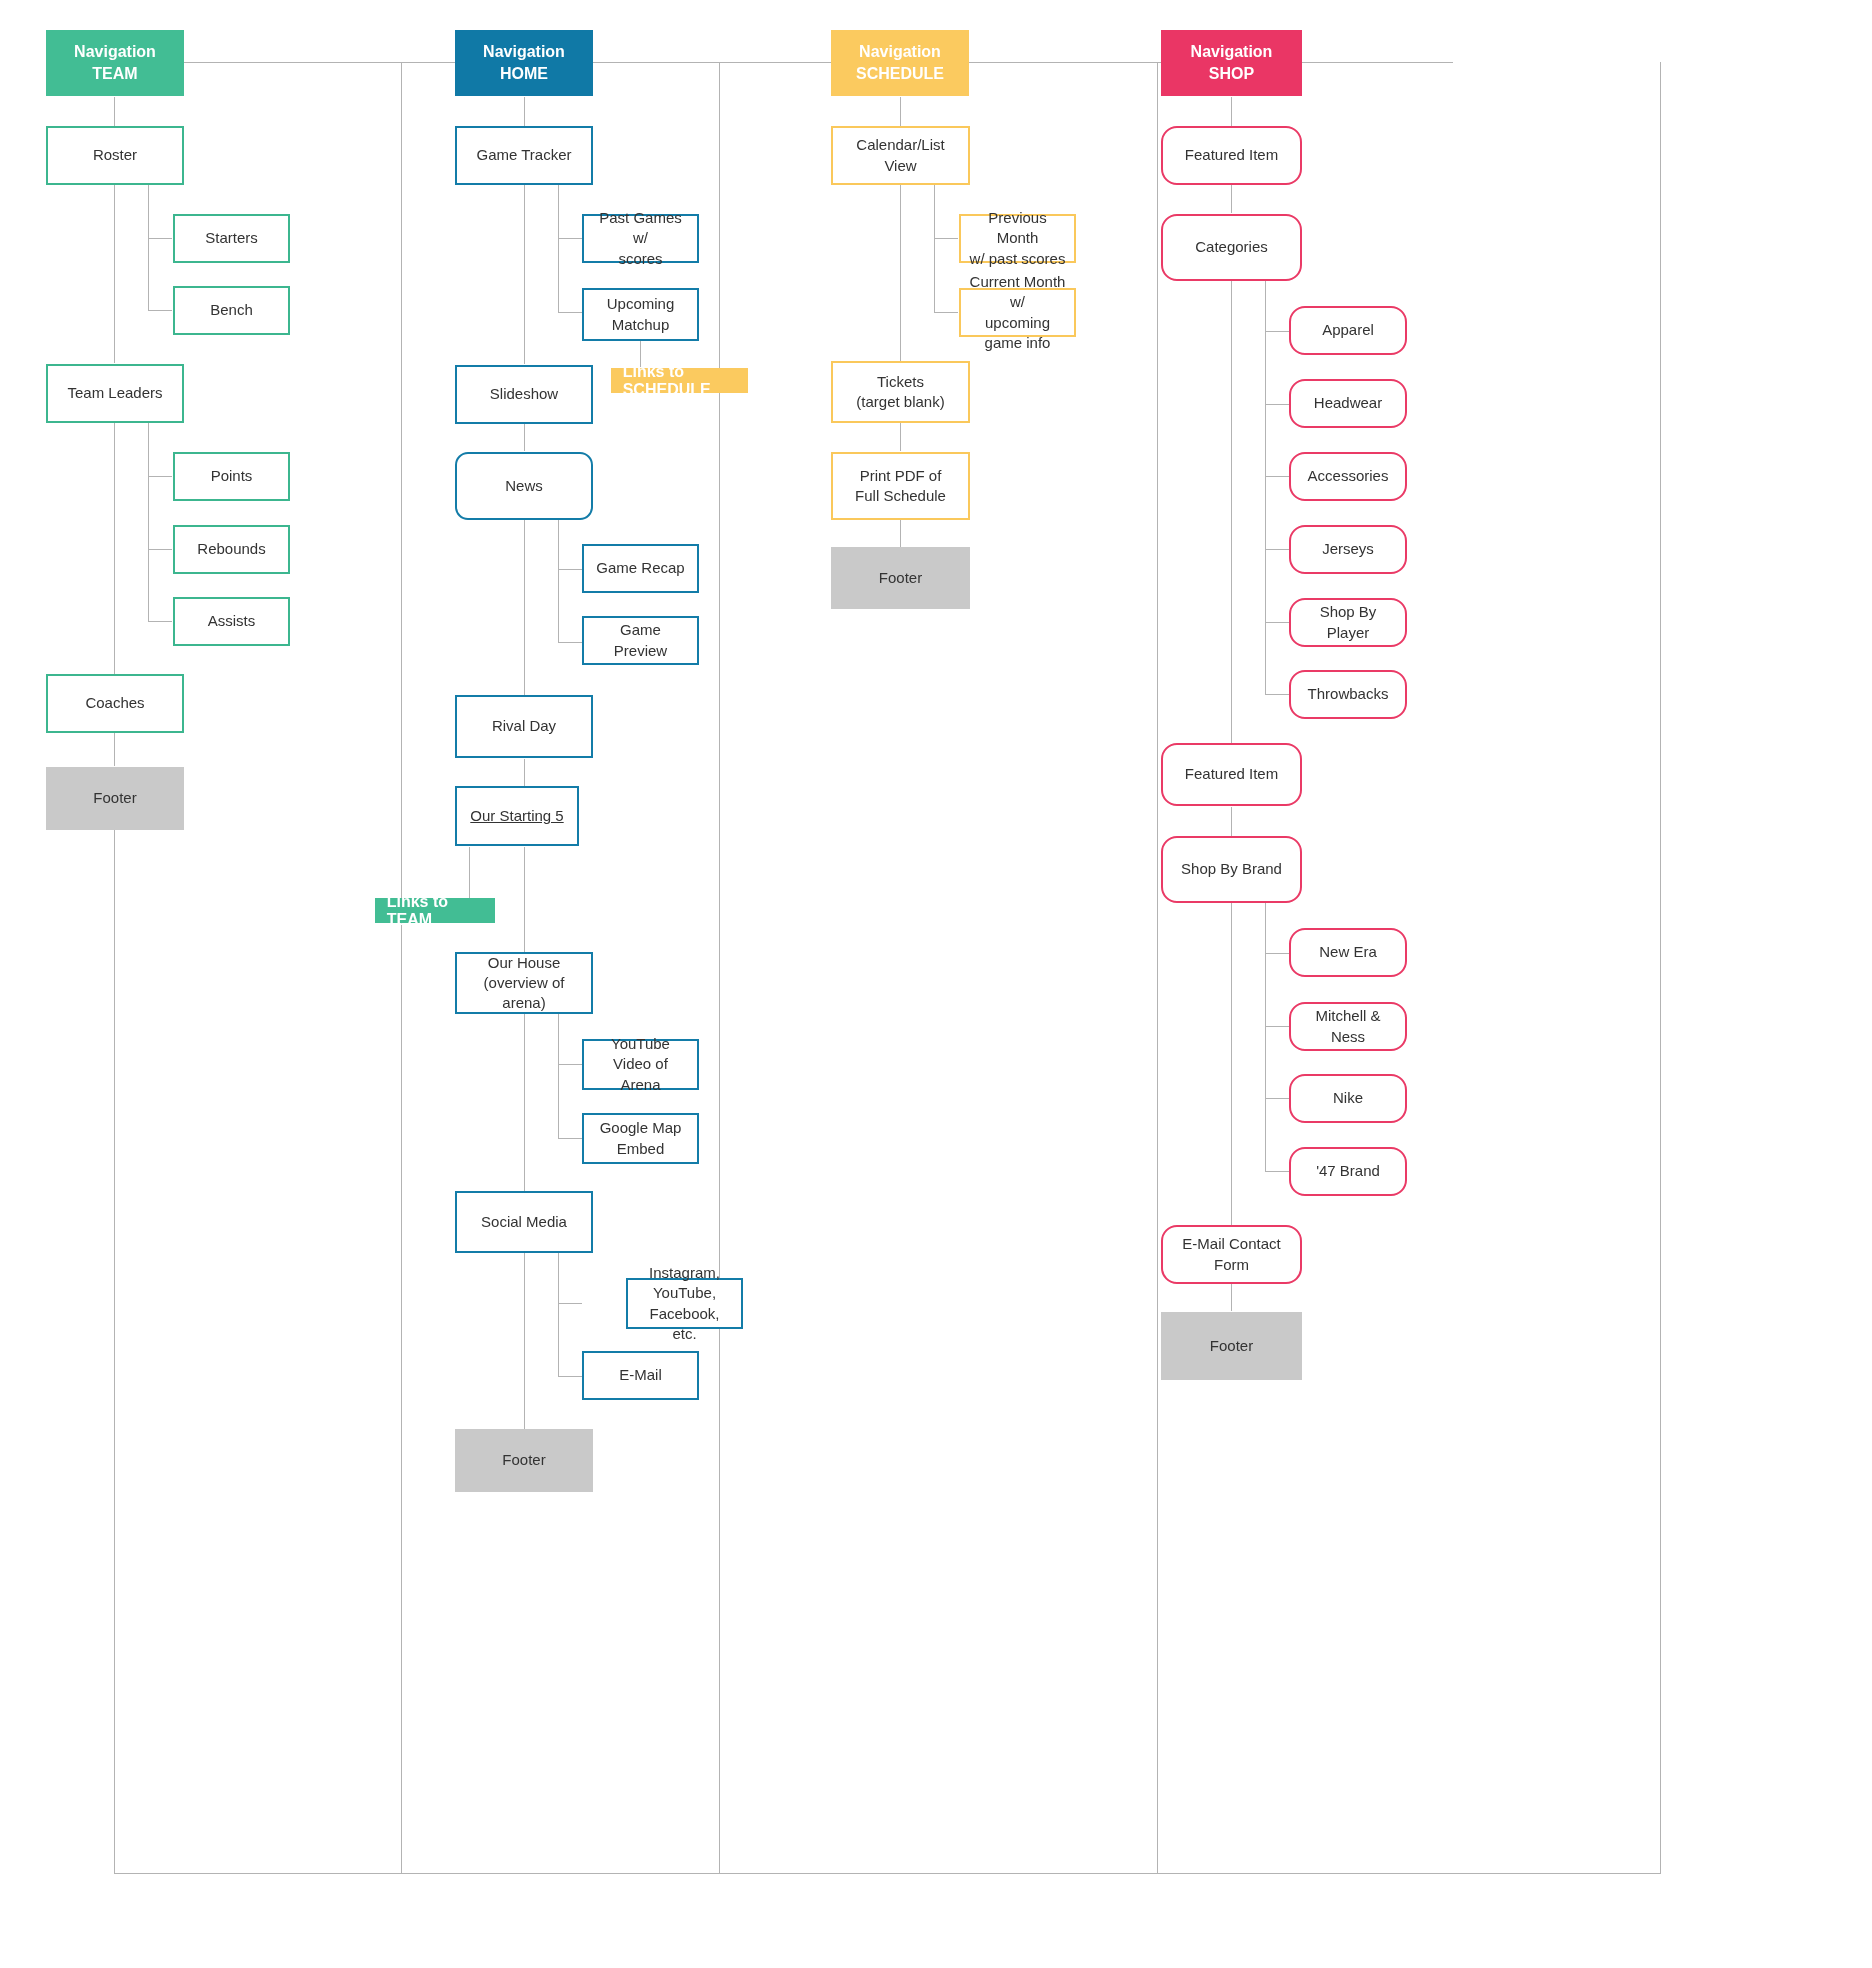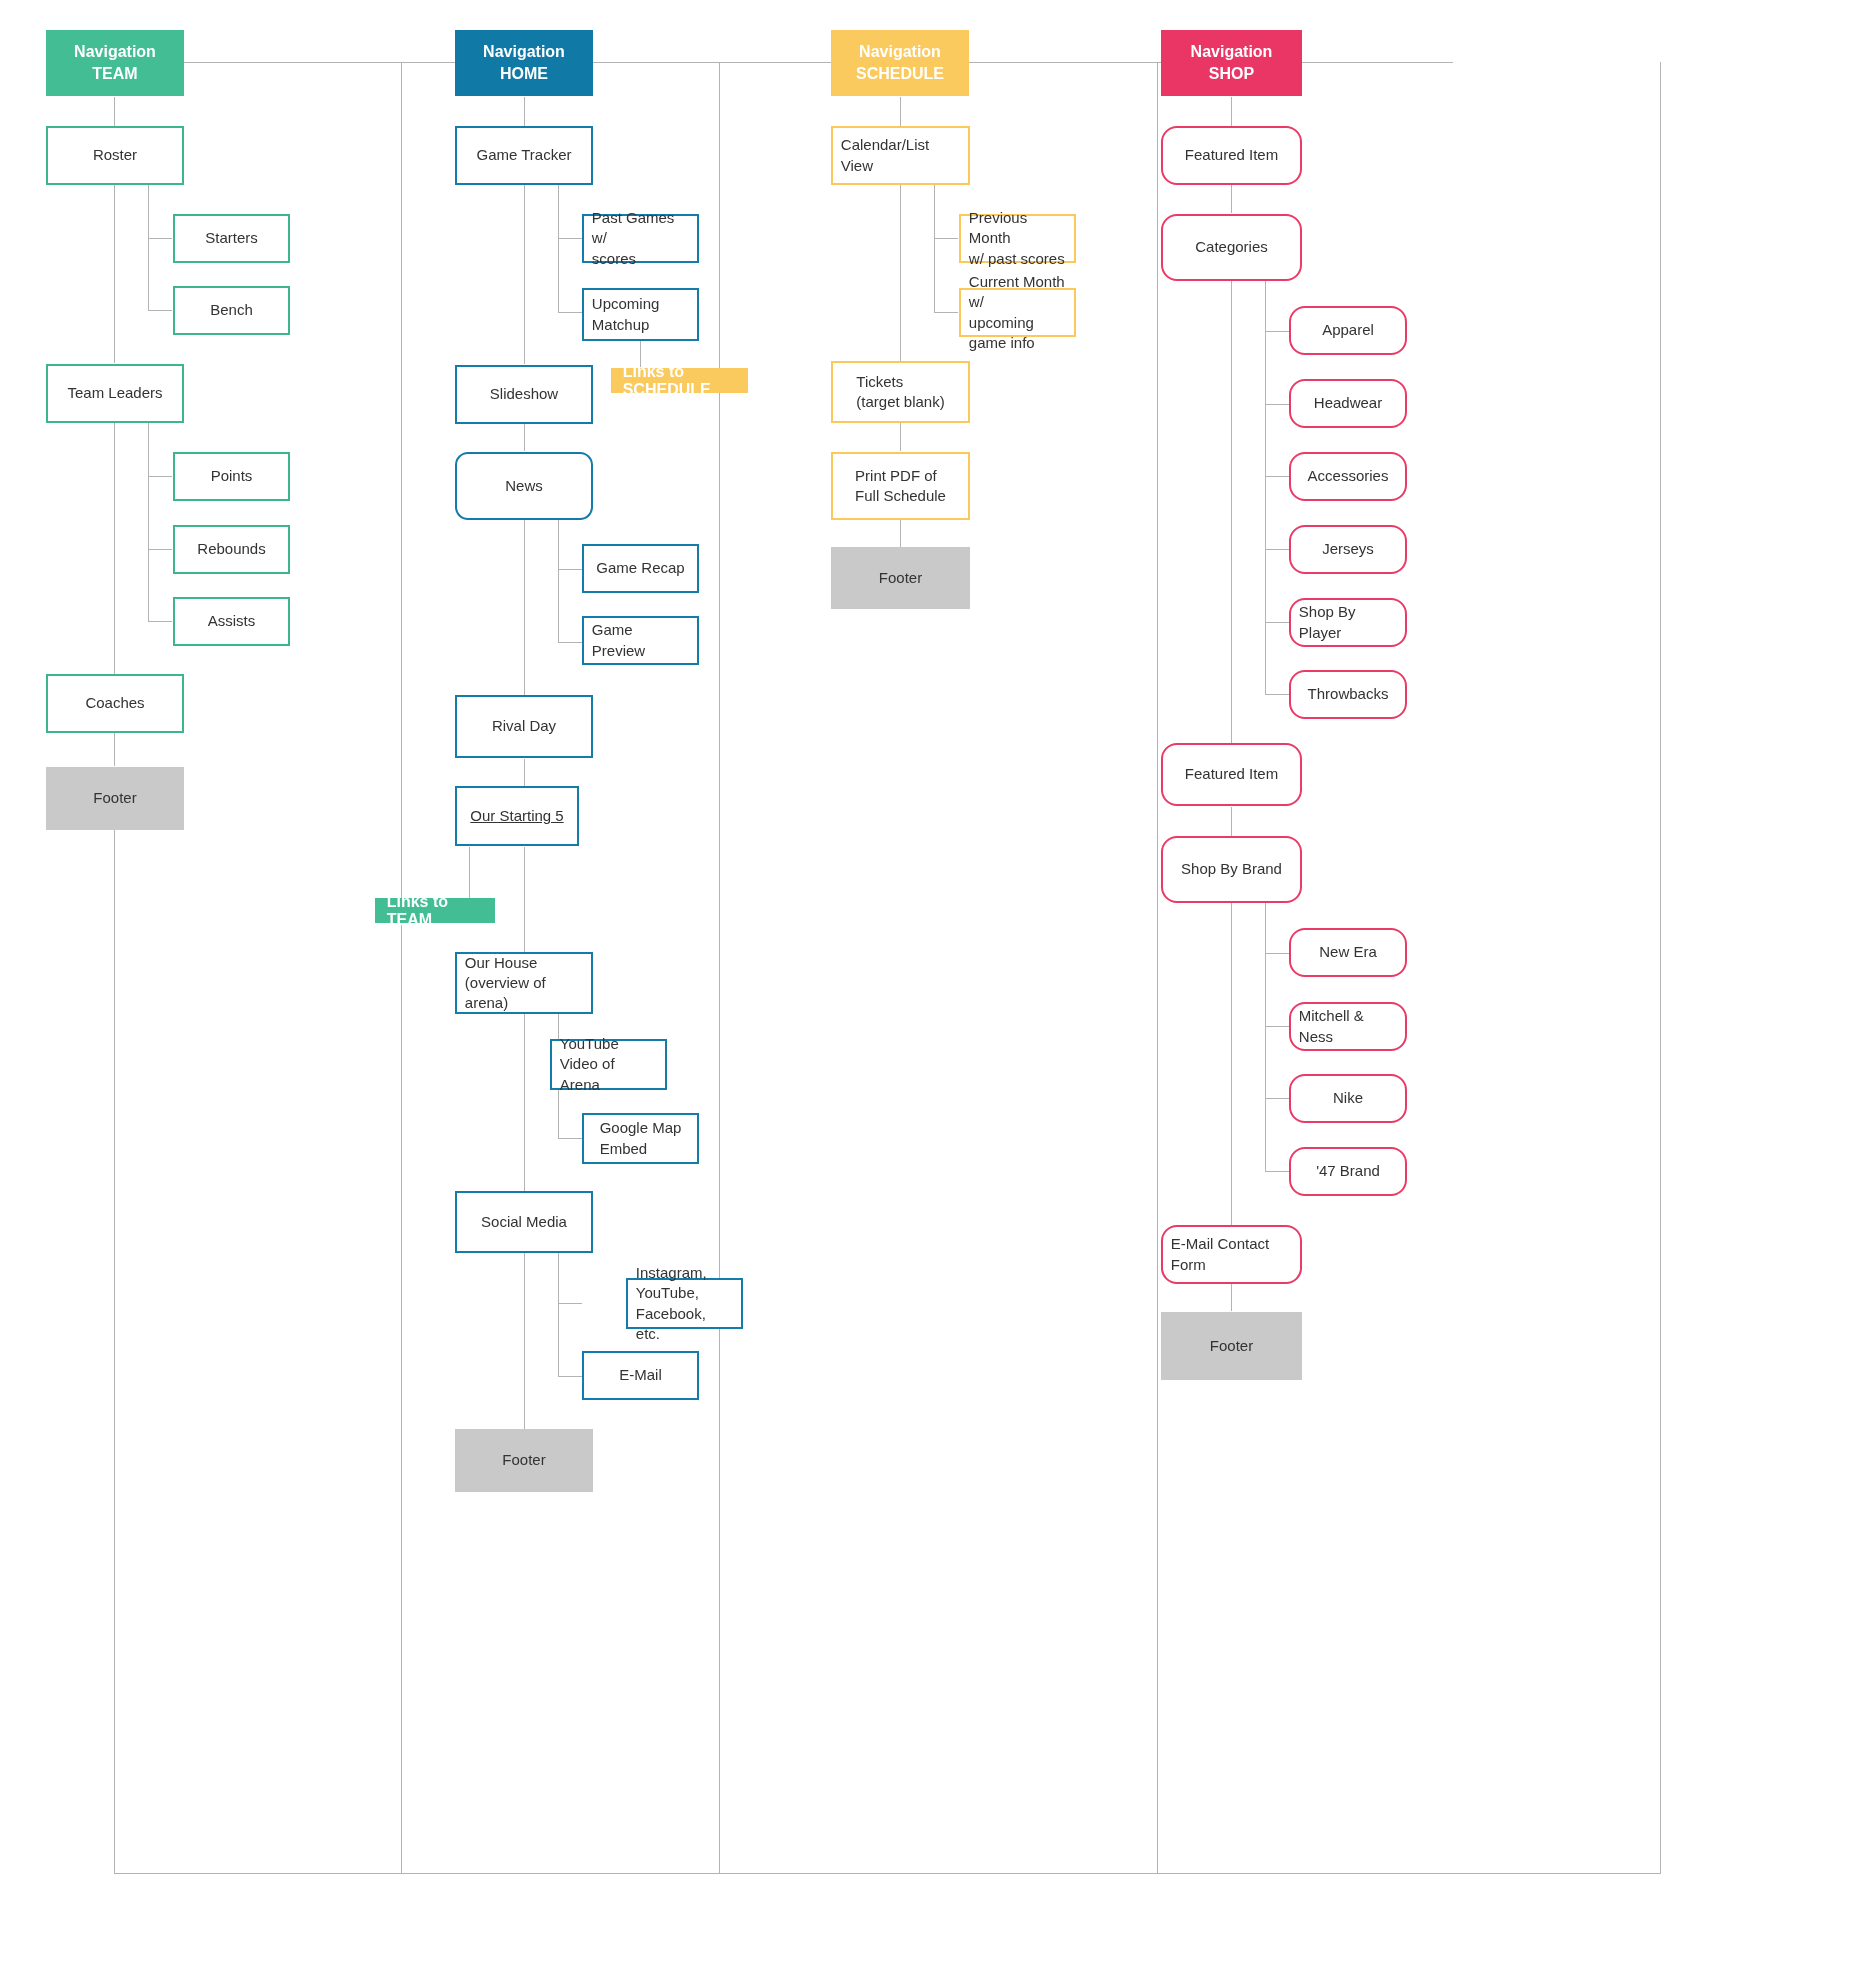--- a/index.html
+++ b/index.html
@@ -6,21 +6,21 @@
   body{font-family:"Liberation Sans",sans-serif;-webkit-font-smoothing:antialiased;}
   #canvas{position:relative;width:1872px;height:1968px;background:#ffffff;overflow:hidden;}
 
   
   .ln{position:absolute;background:#b3b3b3;}
   .ln.v{width:1px;}
   .ln.h{height:1px;}
 
   
   .node{position:absolute;box-sizing:border-box;display:flex;align-items:center;
-        justify-content:center;background:#ffffff;
+        justify-content:center;text-align:center;background:#ffffff;
         border:2.9px solid #999;font-size:15px;color:#333333;line-height:1.35;
         padding:3.9px 7.8px;}
   .node.hdr{border:none;color:#ffffff;font-weight:bold;font-size:16px;}
   .node.footer{border:none;background:#c9c9c9;color:#333;}
   .badge{position:absolute;box-sizing:border-box;display:flex;align-items:center;
          justify-content:center;color:#ffffff;font-weight:bold;font-size:16px;
          padding:0 11.7px;}
 
   
   .c-team{border-color:#3cb68f;}
@@ -186,21 +186,21 @@
   <div class="node c-home" style="left:455px;top:786px;width:124px;height:60px;text-decoration:underline;">
     <span>Our Starting 5</span>
   </div>
   <div class="badge c-team-fill" style="left:375px;top:898px;width:120px;height:25px;">
     <span>Links to TEAM</span>
   </div>
   <div class="node c-home" style="left:455px;top:952px;width:138px;height:62px;">
     <span style="white-space:pre-line;">Our House
 (overview of arena)</span>
   </div>
-  <div class="node c-home" style="left:550px;top:1039px;width:117px;height:51px;">
+  <div class="node c-home" style="left:582px;top:1039px;width:117px;height:51px;">
     <span style="white-space:pre-line;">YouTube Video of
 Arena</span>
   </div>
   <div class="node c-home" style="left:582px;top:1113px;width:117px;height:51px;">
     <span style="white-space:pre-line;">Google Map
 Embed</span>
   </div>
   <div class="node c-home" style="left:455px;top:1191px;width:138px;height:62px;">
     <span>Social Media</span>
   </div>

